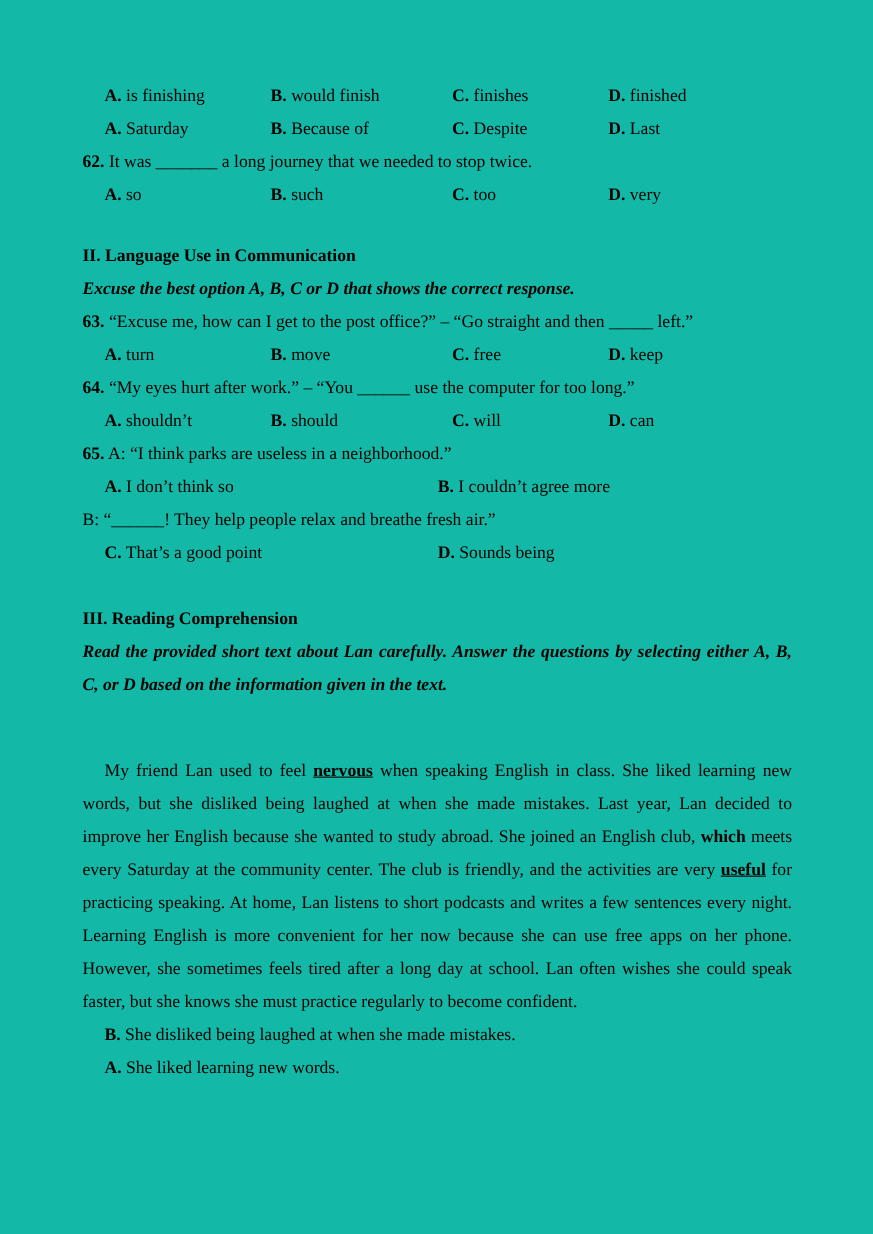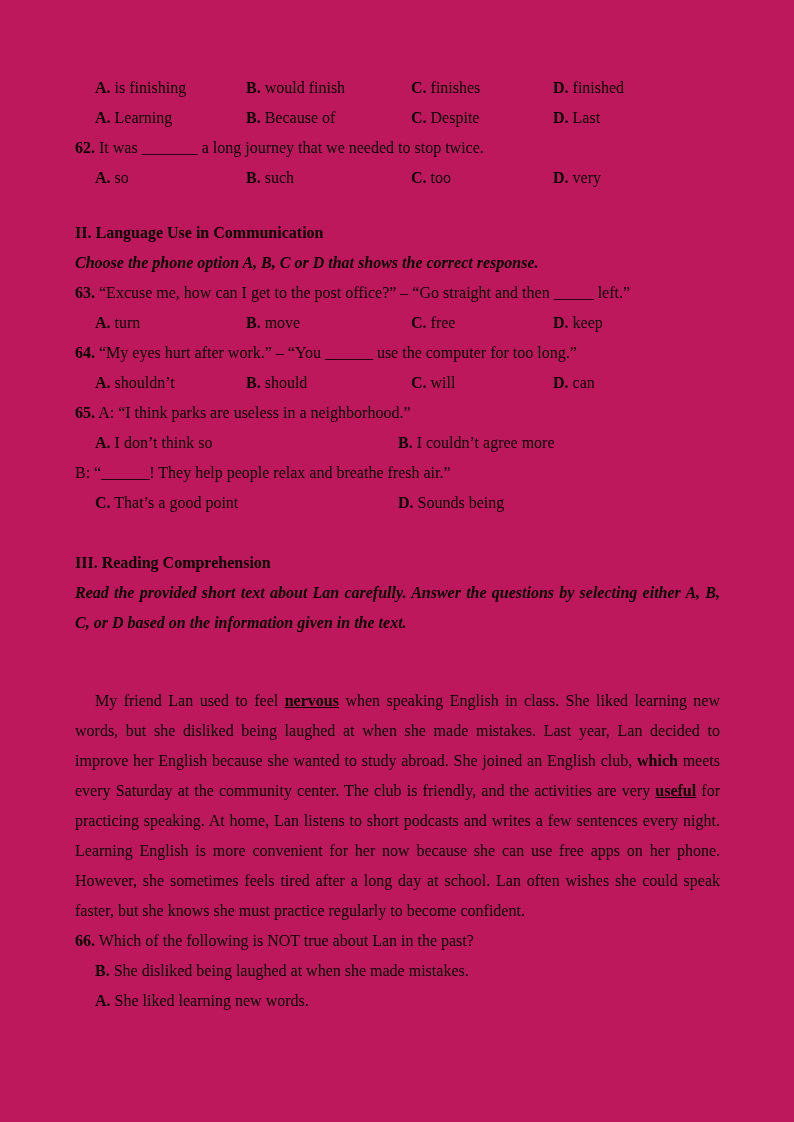--- a/index.html
+++ b/index.html
@@ -1,21 +1,21 @@
 <!DOCTYPE html>
 <html><head>
 <meta charset="utf-8">
 <style>
   html,body{margin:0;padding:0;background:#ffffff;}
   .page{
     position:relative;
     width:794px;height:1122px;
     box-sizing:border-box;
     padding:73px 74px 0 75px;
-    background:#be185d;
+    background:#14b8a6;
     color:#000000;
     font-family:"Liberation Serif","DejaVu Serif",serif;
     font-size:16px;
     line-height:30px;
     overflow:hidden;
   }
   .line{position:relative;white-space:pre-wrap;}
   .opts{height:30px;}
   .opt{position:absolute;top:0;white-space:nowrap;}
   .c0{left:20px}.c1{left:171px}.c2{left:336px}.c3{left:478px}
@@ -28,35 +28,34 @@
   .u{text-decoration:underline;}
   .opt-line{padding-left:20px;}
   b{font-weight:bold;}
 </style>
 </head>
 <body>
 
 <div class="page">
   <div id="doc">
       <div class="line opts"><span class="opt c0"><b>A.</b> <span>is finishing</span></span><span class="opt c1"><b>B.</b> <span>would finish</span></span><span class="opt c2"><b>C.</b> <span>finishes</span></span><span class="opt c3"><b>D.</b> <span>finished</span></span></div>
-      <div class="line opts"><span class="opt c0"><b>A.</b> <span>Learning</span></span><span class="opt c1"><b>B.</b> <span>Because of</span></span><span class="opt c2"><b>C.</b> <span>Despite</span></span><span class="opt c3"><b>D.</b> <span>Last</span></span></div>
+      <div class="line opts"><span class="opt c0"><b>A.</b> <span>Saturday</span></span><span class="opt c1"><b>B.</b> <span>Because of</span></span><span class="opt c2"><b>C.</b> <span>Despite</span></span><span class="opt c3"><b>D.</b> <span>Last</span></span></div>
       <div class="line question"><b>62.</b> <span>It was _______ a long journey that we needed to stop twice.</span></div>
       <div class="line opts"><span class="opt c0"><b>A.</b> <span>so</span></span><span class="opt c1"><b>B.</b> <span>such</span></span><span class="opt c2"><b>C.</b> <span>too</span></span><span class="opt c3"><b>D.</b> <span>very</span></span></div>
       <div class="spacer" style="height: 25px;"></div>
       <div class="line heading"><span>II. Language Use in Communication</span></div>
-      <div class="line instruction"><span>Choose the phone option A, B, C or D that shows the correct response.</span></div>
+      <div class="line instruction"><span>Excuse the best option A, B, C or D that shows the correct response.</span></div>
       <div class="line question"><b>63.</b> <span>“Excuse me, how can I get to the post office?” – “Go straight and then _____ left.”</span></div>
       <div class="line opts"><span class="opt c0"><b>A.</b> <span>turn</span></span><span class="opt c1"><b>B.</b> <span>move</span></span><span class="opt c2"><b>C.</b> <span>free</span></span><span class="opt c3"><b>D.</b> <span>keep</span></span></div>
       <div class="line question"><b>64.</b> <span>“My eyes hurt after work.” – “You ______ use the computer for too long.”</span></div>
       <div class="line opts"><span class="opt c0"><b>A.</b> <span>shouldn’t</span></span><span class="opt c1"><b>B.</b> <span>should</span></span><span class="opt c2"><b>C.</b> <span>will</span></span><span class="opt c3"><b>D.</b> <span>can</span></span></div>
       <div class="line question"><b>65.</b> <span>A: “I think parks are useless in a neighborhood.”</span></div>
       <div class="line opts"><span class="opt o2-0"><b>A.</b> <span>I don’t think so</span></span><span class="opt o2-1"><b>B.</b> <span>I couldn’t agree more</span></span></div>
       <div class="line"><span>B: “______! They help people relax and breathe fresh air.”</span></div>
       <div class="line opts"><span class="opt o2-0"><b>C.</b> <span>That’s a good point</span></span><span class="opt o2-1"><b>D.</b> <span>Sounds being</span></span></div>
       <div class="spacer" style="height: 30px;"></div>
       <div class="line heading"><span>III. Reading Comprehension</span></div>
       <div class="par instruction"><span>Read the provided short text about Lan carefully. Answer the questions by selecting either A, B, C, or D based on the information given in the text.</span></div>
       <div class="par body-par"><span>My friend Lan used to feel </span><span class="b u">nervous</span><span> when speaking English in class. She liked learning new words, but she disliked being laughed at when she made mistakes. Last year, Lan decided to improve her English because she wanted to study abroad. She joined an English club, </span><span class="b ">which</span><span> meets every Saturday at the community center. The club is friendly, and the activities are very </span><span class="b u">useful</span><span> for practicing speaking. At home, Lan listens to short podcasts and writes a few sentences every night. Learning English is more convenient for her now because she can use free apps on her phone. However, she sometimes feels tired after a long day at school. Lan often wishes she could speak faster, but she knows she must practice regularly to become confident.</span></div>
-      <div class="line question"><b>66.</b> <span>Which of the following is NOT true about Lan in the past?</span></div>
       <div class="line opt-line"><b>B.</b> <span>She disliked being laughed at when she made mistakes.</span></div>
       <div class="line opt-line"><b>A.</b> <span>She liked learning new words.</span></div>
     </div>
 </div>
 
 </body></html>

